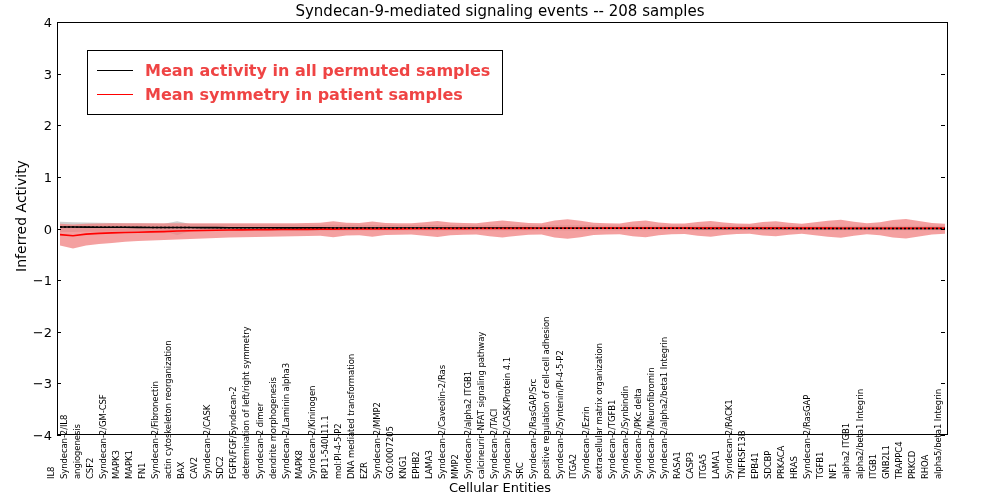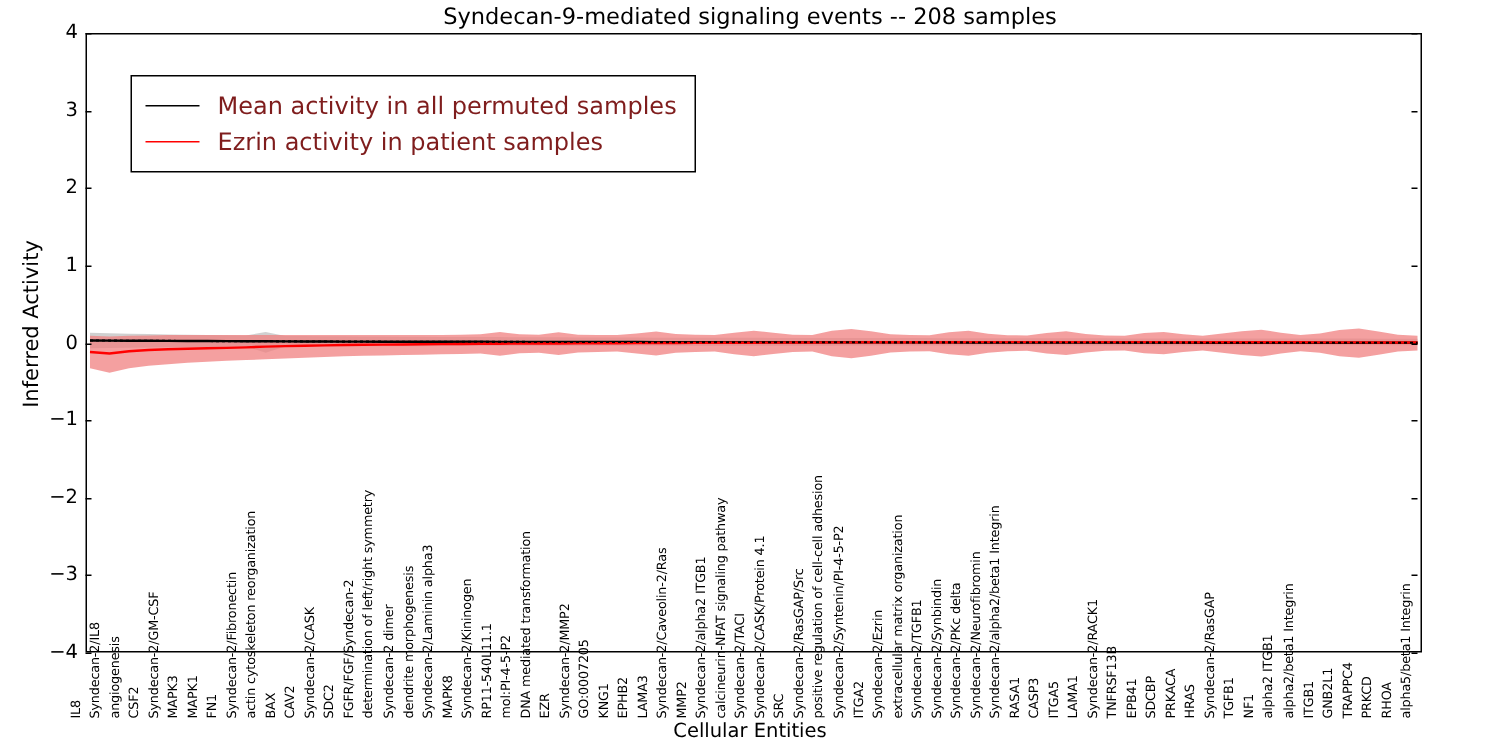--- a/index.html
+++ b/index.html
@@ -131,22 +131,23 @@
     height: 24px;
   }
   .legend-swatch {
     width: 36px;
     height: 0;
     margin-right: 12px;
     flex: 0 0 36px;
   }
   .legend-text {
     font-size: 16px;
-    color: #7f1d1d;
-    white-space: nowrap;
+    color: #ef4444;
+    white-space: nowrap;
+    font-weight: bold;
   }
 </style>
 </head>
 <body>
 
 <div id="figure">
 
   <div id="chart-title">Syndecan-9-mediated signaling events -- 208 samples</div>
 
   <div id="ylabel">Inferred Activity</div>
@@ -247,21 +248,21 @@
 
   <div id="xlabel">Cellular Entities</div>
 
   <div id="legend">
     <div class="legend-row">
       <div class="legend-swatch" style="border-top:1.6px solid #000;"></div>
       <div class="legend-text">Mean activity in all permuted samples</div>
     </div>
     <div class="legend-row">
       <div class="legend-swatch" style="border-top:1.6px solid #ff0000;"></div>
-      <div class="legend-text">Ezrin activity in patient samples</div>
+      <div class="legend-text">Mean symmetry in patient samples</div>
     </div>
   </div>
 
 <div class="ytick-mark" style="top: 435px;"></div>
     <div class="ytick-mark right" style="top: 435px;"></div>
     <div class="ytick-mark" style="top: 383.375px;"></div>
     <div class="ytick-mark right" style="top: 383.375px;"></div>
     <div class="ytick-mark" style="top: 331.75px;"></div>
     <div class="ytick-mark right" style="top: 331.75px;"></div>
     <div class="ytick-mark" style="top: 280.125px;"></div>

